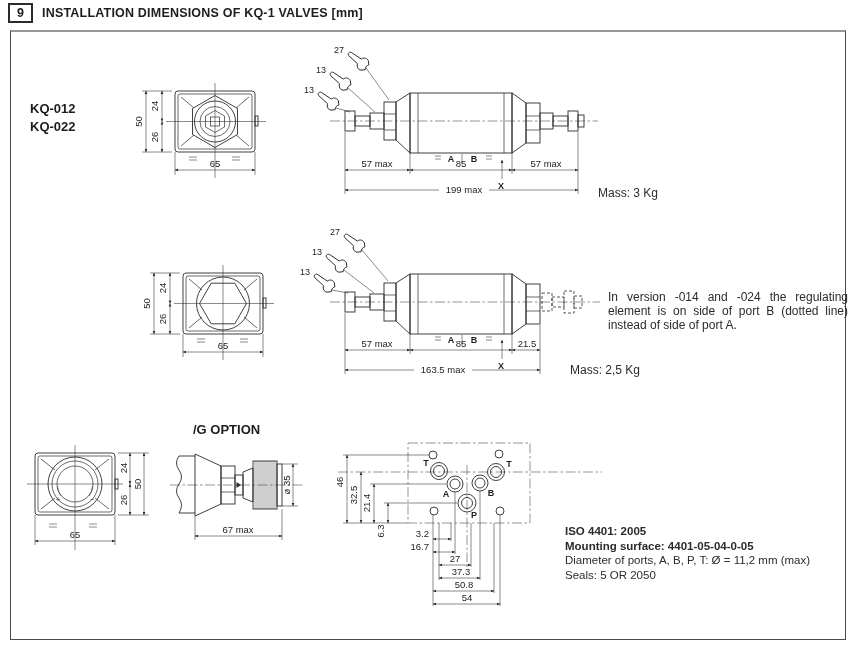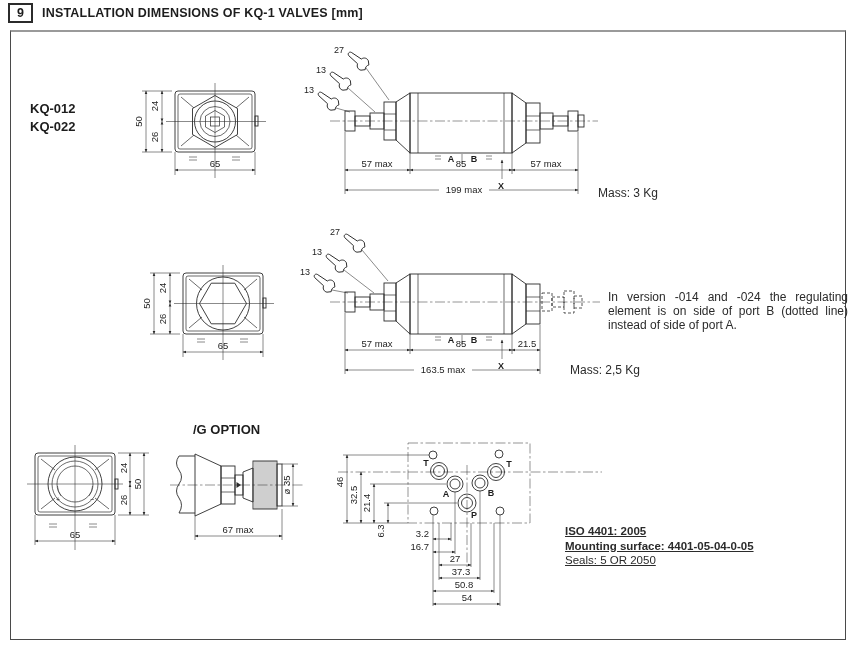--- a/index.html
+++ b/index.html
@@ -12,21 +12,21 @@
              font-weight:bold; font-size:12.5px; display:flex; align-items:center; justify-content:center; }
   .title { left:42px; top:6px; font-weight:bold; font-size:12.5px; letter-spacing:.2px; }
 
   .frame { left:10px; top:30px; width:836px; height:610px;
            border:1px solid #4a4a4a; border-top:2px solid #9a9a9a; }
 
   .models { font-weight:bold; font-size:13px; line-height:18px; }
   .mass { font-size:12px; color:#2b2b2b; }
   .gtitle { font-weight:bold; font-size:13px; }
   .note { width:240px; font-size:12px; line-height:14px; text-align:justify; color:#2b2b2b; }
-  .iso { font-size:11.5px; line-height:14.5px; color:#2b2b2b;text-decoration:underline; }
+  .iso { font-size:11.5px; line-height:14.5px; color:#2b2b2b; }
   .iso .b { font-weight:bold; }
   .footer { font-size:11.5px; color:#2b2b2b; }
 
   svg { position:absolute; overflow:visible; }
   .ln { stroke:#2b2b2b; stroke-width:.9; fill:none; }
   .lt { stroke:#2b2b2b; stroke-width:.7; fill:none; }
   .th { stroke:#2b2b2b; stroke-width:.55; fill:none; }
   .cl { stroke:#2b2b2b; stroke-width:.5; fill:none; stroke-dasharray:10 2.5 2.5 2.5; }
   .dt { stroke:#2b2b2b; stroke-width:.8; fill:none; stroke-dasharray:3 2; }
   .ht { stroke:#2b2b2b; stroke-width:.45; fill:none; }
@@ -418,17 +418,18 @@
       <text class="dim" x="125" y="137">27</text>
       <text class="dim" x="131" y="150">37.3</text>
       <text class="dim" x="134" y="163">50.8</text>
       <text class="dim" x="137" y="176">54</text>
     </g>
   </svg>
 
   <div class="abs iso" style="left:565px; top:524px;">
     <div class="b">ISO 4401: 2005</div>
     <div class="b">Mounting surface: 4401-05-04-0-05</div>
+    <div>Diameter of ports, A, B, P, T: Ø = 11,2 mm (max)</div>
     <div>Seals: 5 OR 2050</div>
   </div>
 
 
 </div>
 
 </body></html>

